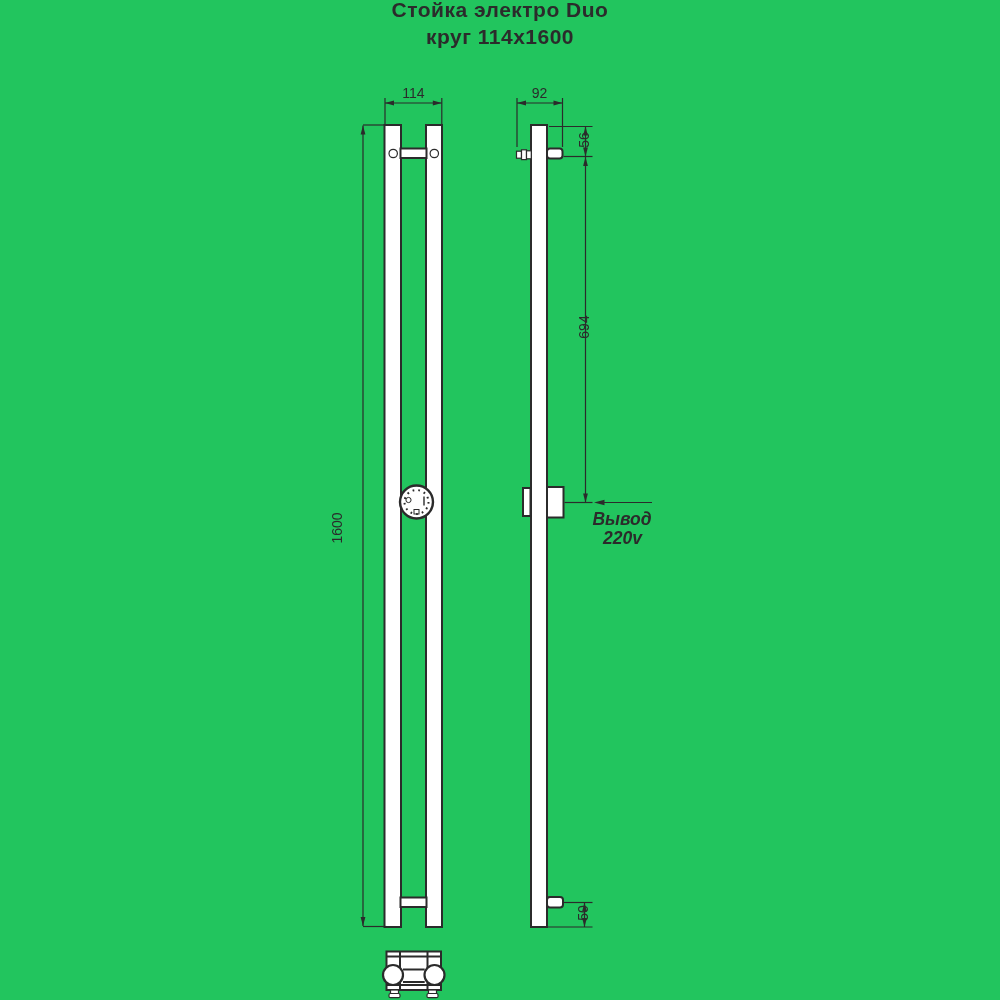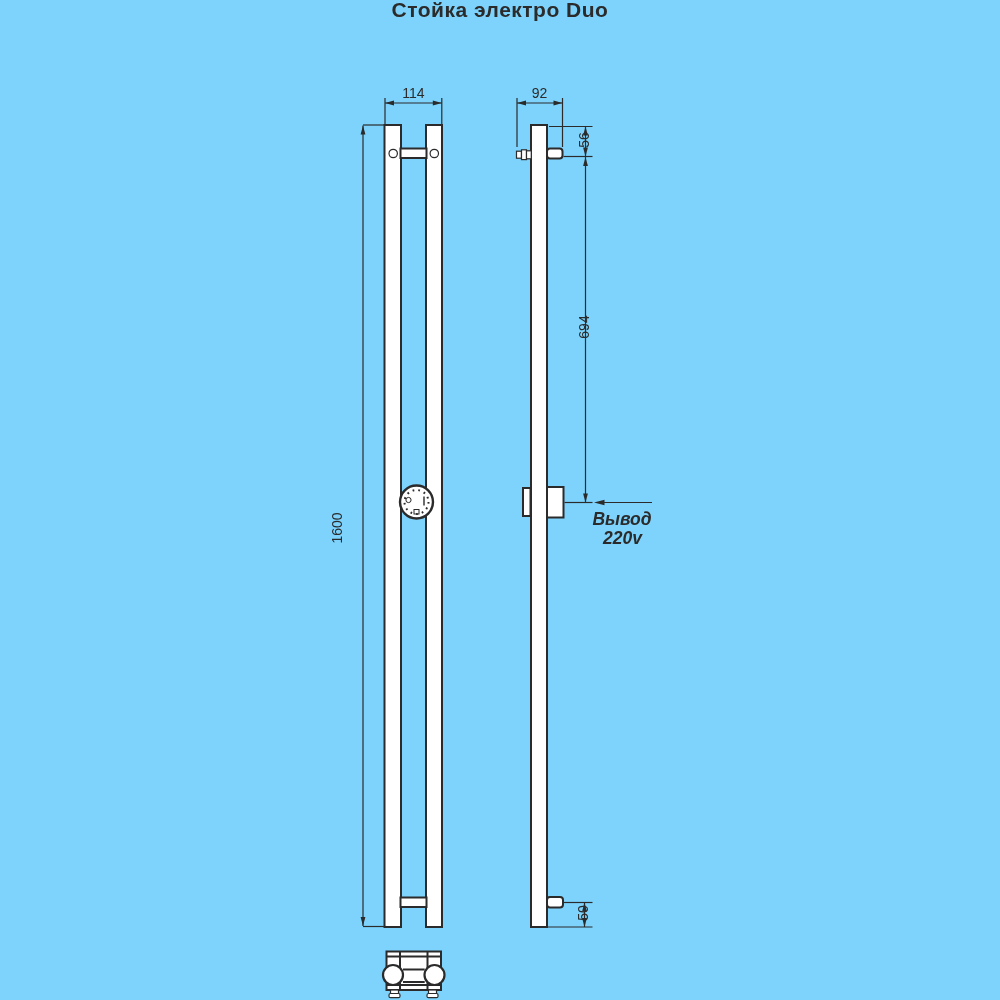--- a/index.html
+++ b/index.html
@@ -1,17 +1,17 @@
 <!DOCTYPE html>
 <html><head>
 <meta charset="utf-8">
 <style>
   html,body{margin:0;padding:0;background:#fff;}
   .canvas{
-    position:relative;width:1000px;height:1000px;background:#7dd3fc;
+    position:relative;width:1000px;height:1000px;background:#22c55e;
     font-family:"Liberation Sans", sans-serif;overflow:hidden;
   }
   .title{
     position:absolute;top:-4px;left:0;width:1000px;text-align:center;
     color:#2b2b2b;font-weight:700;font-size:21px;line-height:27px;
     letter-spacing:0.5px;
   }
   svg{position:absolute;left:0;top:0;}
   .obj{stroke:#2b2b2b;stroke-width:2;fill:#ffffff;}
   .obj-thin{stroke:#2b2b2b;stroke-width:1.2;fill:#ffffff;}
@@ -25,20 +25,21 @@
     font-weight:700;font-style:italic;
   }
 </style>
 </head>
 <body>
 
 <div class="canvas">
 
   <div class="title">
     <div>Стойка электро Duo</div>
+    <div>круг 114x1600</div>
   </div>
 
   <svg width="1000" height="1000" viewBox="0 0 1000 1000">
 
     <g>
       <rect class="obj" x="384.5" y="125" width="16.5" height="802"></rect>
       <rect class="obj" x="426" y="125" width="16" height="802"></rect>
       <rect class="obj" x="400.5" y="148.5" width="26" height="9.5"></rect>
       <circle class="obj-thin" cx="393.2" cy="153.5" r="4.2"></circle>
       <circle class="obj-thin" cx="434.3" cy="153.5" r="4.2"></circle>

